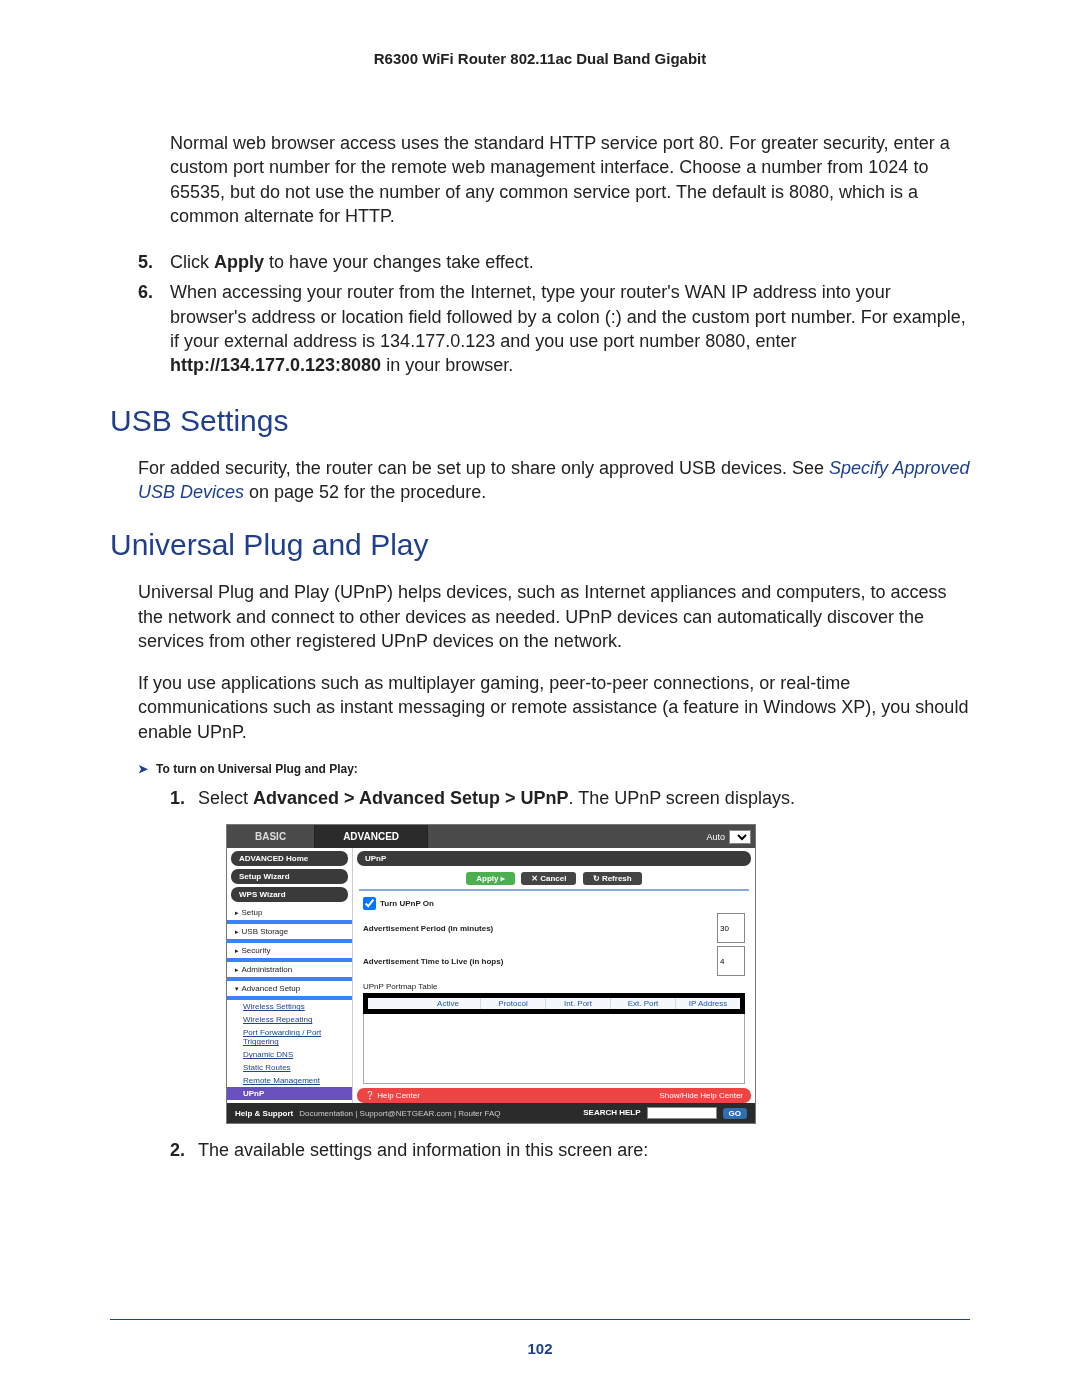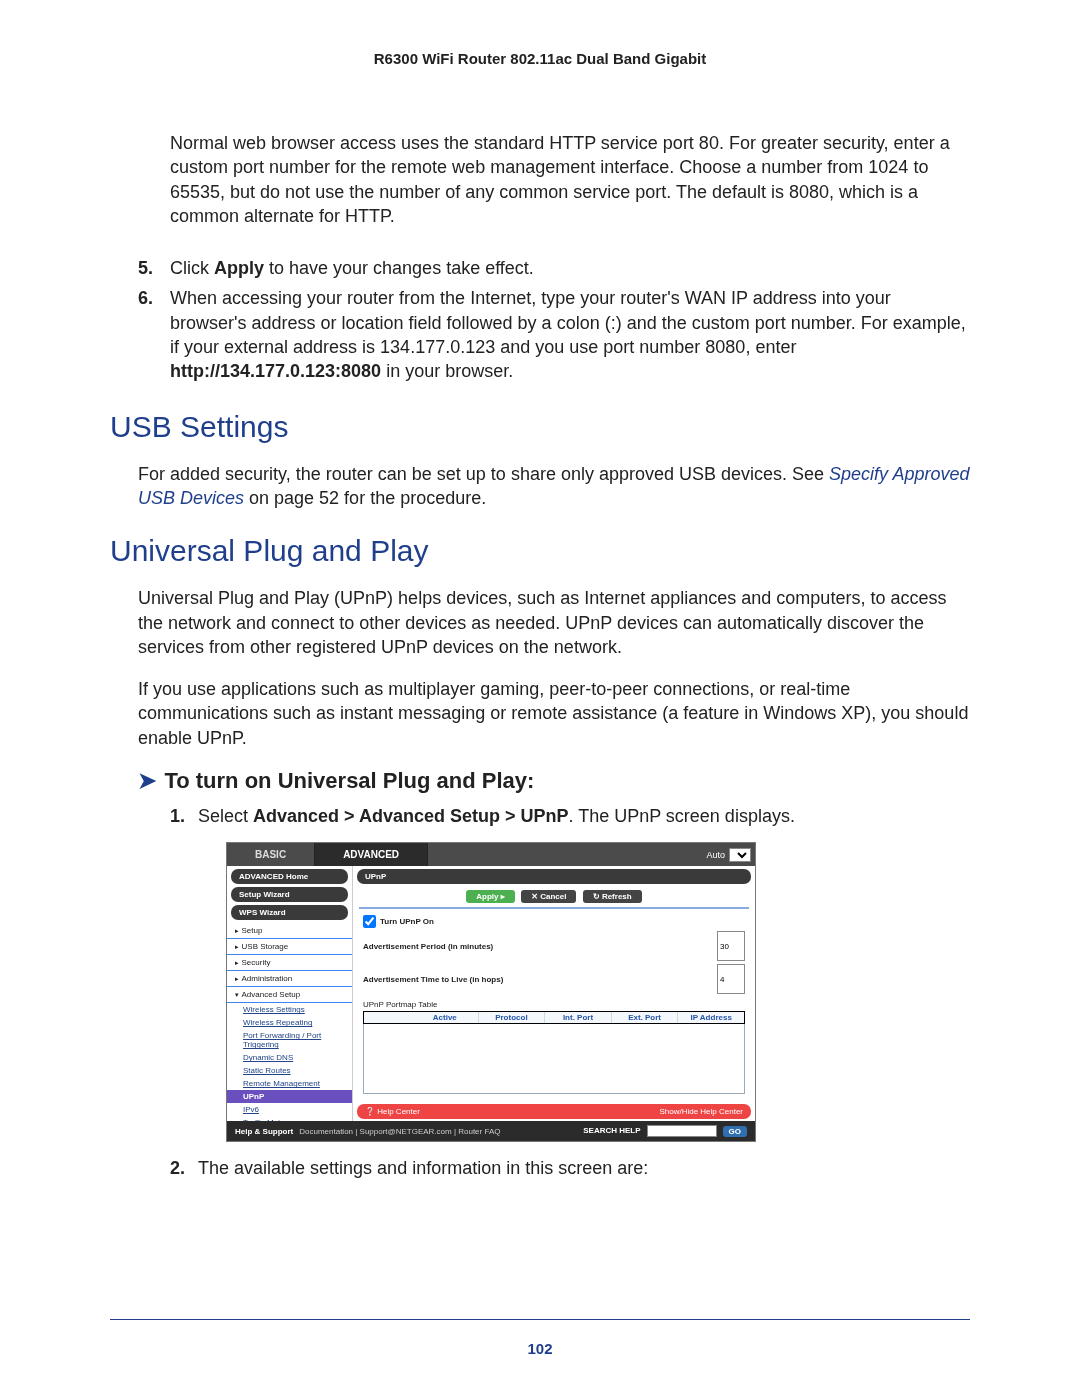--- a/index.html
+++ b/index.html
@@ -16,21 +16,21 @@
     text-align: center;
     font-weight: bold;
     font-size: 15px;
     margin-bottom: 64px;
   }
   .body-text {
     font-size: 18px;
     line-height: 1.35;
     margin-bottom: 10px;
   }
-  .intro-para { margin-left: 60px; margin-bottom: 28px; }
+  .intro-para { margin-left: 60px; margin-bottom: 22px; }
   ol.steps {
     list-style: none;
     margin-left: 28px;
     margin-bottom: 26px;
   }
   ol.steps > li {
     font-size: 18px;
     line-height: 1.35;
     margin-bottom: 6px;
     padding-left: 32px;
@@ -46,21 +46,21 @@
     font-family: "Segoe UI", Arial, sans-serif;
     font-weight: 400;
     color: #1f3f8c;
     font-size: 30px;
     margin: 24px 0 18px 0;
   }
   .usb-para { font-size: 18px; line-height: 1.35; margin-left: 28px; margin-bottom: 10px; }
   .link-italic { color: #1f3f8c; font-style: italic; }
   .upnp-para { font-size: 18px; line-height: 1.35; margin-left: 28px; margin-bottom: 18px; }
   .proc-head {
-    font-size: 22px;
+    font-size: 12px;
     font-weight: bold;
     margin: 10px 0 10px 28px;
   }
   .proc-head .tri { color: #1f3f8c; margin-right: 8px; }
   ol.proc {
     list-style: none;
     margin-left: 60px;
   }
   ol.proc > li {
     font-size: 18px;
@@ -135,21 +135,21 @@
     color: #fff;
     font-size: 8px;
     font-weight: bold;
     padding: 3px 8px;
     border-radius: 7px;
     margin: 3px 4px;
   }
   .side-row {
     font-size: 8px;
     padding: 3px 8px;
-    border-bottom: 1px solid #3b82f6;
+    border-bottom: 4px solid #3b82f6;
     color: #222;
   }
   .side-row.exp::before { content: "▸"; margin-right: 3px; font-size: 7px; }
   .side-row.open::before { content: "▾"; margin-right: 3px; font-size: 7px; }
   .side-sub {
     font-size: 8px;
     padding: 2px 8px 2px 16px;
     color: #224488;
     text-decoration: underline;
   }
@@ -201,24 +201,24 @@
   .form-row input[type=text] {
     width: 28px;
     height: 20px;
     font-size: 8px;
     border: 1px solid #888;
     padding: 14px 2px;
   }
   .portmap-title { font-weight: normal; margin-top: 6px; }
   .portmap-head {
     display: flex;
-    border: 1px solid #000000;
+    border: 5px solid #000000;
     background: #f4f7fb;
     font-size: 8px;
-    font-weight: bold;
+    font-weight: normal;
     color: #2255aa;
     margin-top: 2px;
     padding-left: 48px;
   }
   .portmap-head span { flex: 1; text-align: center; padding: 1px 0; border-right: 1px solid #cdd; }
   .portmap-head span:last-child { border-right: none; }
   .portmap-body {
     border: 1px solid #9ab;
     border-top: none;
     height: 70px;

